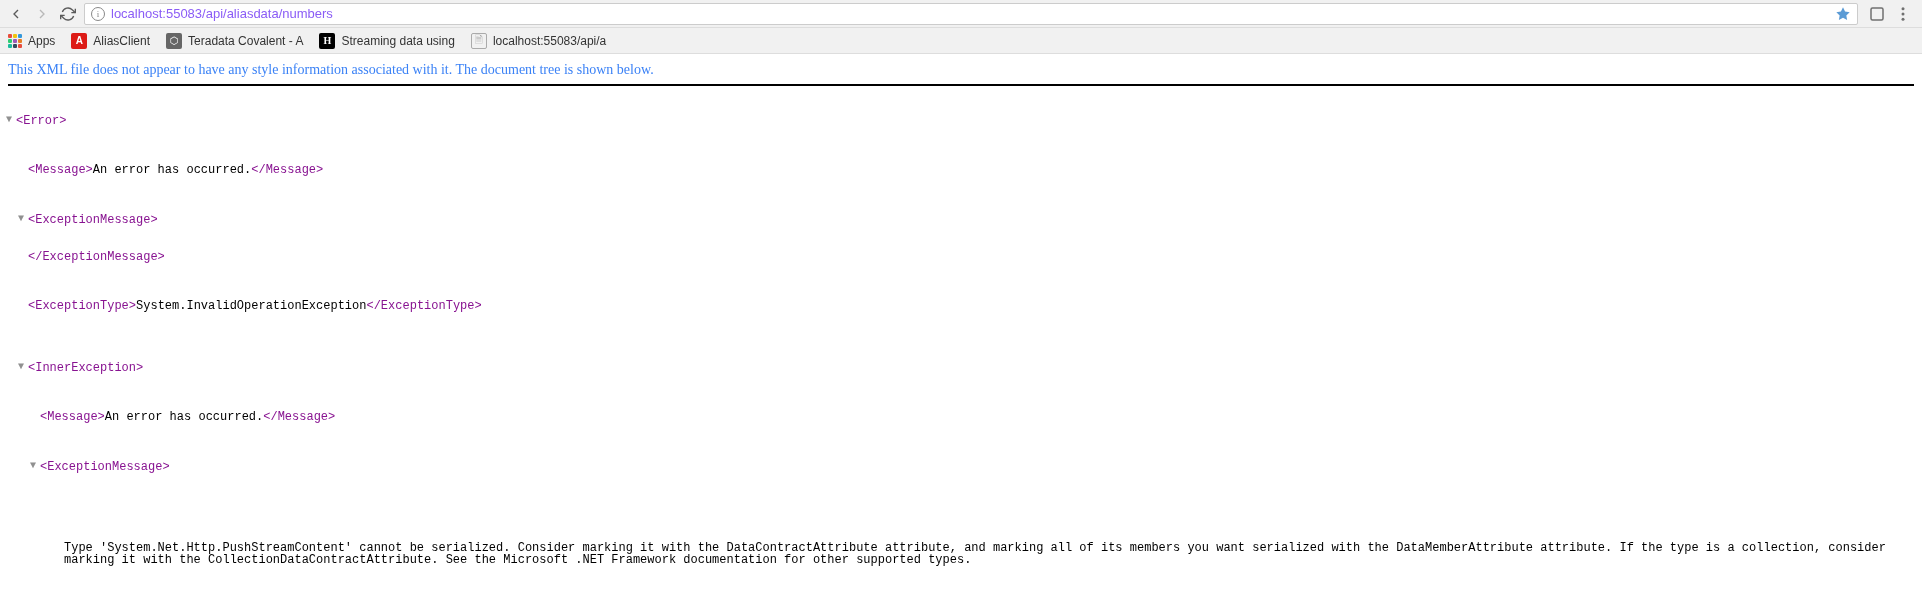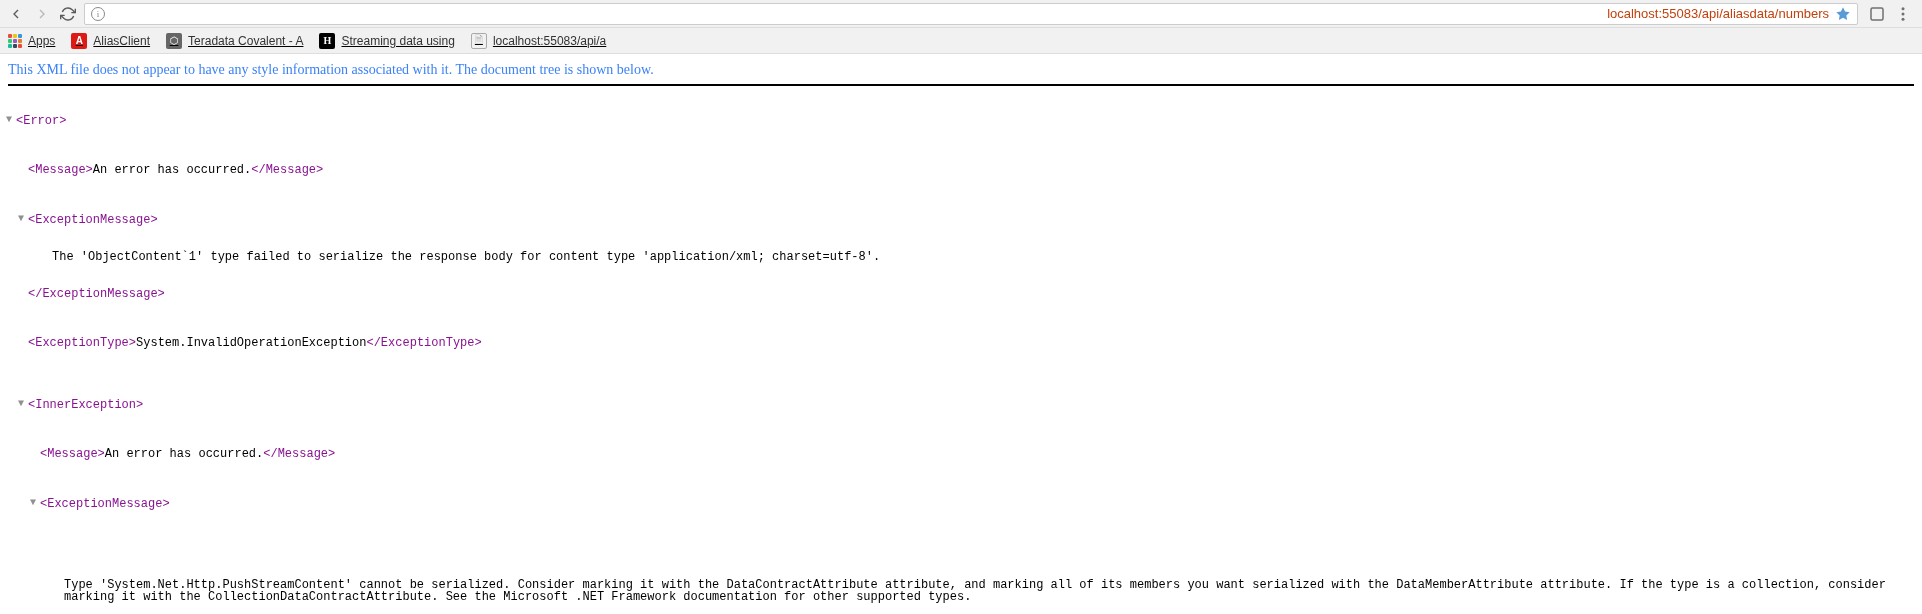--- a/index.html
+++ b/index.html
@@ -45,23 +45,22 @@
       display: flex;
       align-items: center;
       justify-content: center;
       font-size: 9px;
       color: #888;
       font-family: serif;
     }
     .url-text {
       flex: 1;
       font-size: 13px;
-      color: #c2410c;
+      color: #8b5cf6;
       font-family: Arial, sans-serif;
-      text-align: right;
     }
     .star-icon { color: #5b9bd5; width: 16px; height: 16px; }
     
     .right-icons {
       display: flex;
       align-items: center;
       gap: 8px;
       padding: 0 4px;
     }
     .ext-icon {
@@ -74,21 +73,20 @@
     }
     
     .bookmarks-bar {
       height: 26px;
       display: flex;
       align-items: center;
       background: #f1f1f1;
       padding: 0 8px;
       gap: 16px;
       border-bottom: 1px solid #ddd;
-      text-decoration: underline;
     }
     .apps-icon {
       display: grid;
       grid-template-columns: repeat(3, 4px);
       grid-template-rows: repeat(3, 4px);
       gap: 1px;
     }
     .apps-icon span {
       width: 4px;
       height: 4px;
@@ -252,21 +250,20 @@
 
 <div class="content">
   <div class="notice">This XML file does not appear to have any style information associated with it. The document tree is shown below.</div>
 
   <div class="xml-tree">
     <div class="xml-line xml-indent-0"><span class="collapser">▼</span><span class="tag">&lt;Error&gt;</span></div>
     
     <div class="xml-line xml-indent-1"><span class="tag">&lt;Message&gt;</span><span class="text">An error has occurred.</span><span class="tag">&lt;/Message&gt;</span></div>
     
     <div class="xml-line xml-indent-1"><span class="collapser">▼</span><span class="tag">&lt;ExceptionMessage&gt;</span></div>
-    <div class="wrapped-text-3">The 'ObjectContent`1' type failed to serialize the response body for content type 'application/xml; charset=utf-8'.</div>
     <div class="xml-line xml-indent-1"><span class="tag">&lt;/ExceptionMessage&gt;</span></div>
     
     <div class="xml-line xml-indent-1"><span class="tag">&lt;ExceptionType&gt;</span><span class="text">System.InvalidOperationException</span><span class="tag">&lt;/ExceptionType&gt;</span></div>
     
     
     <div class="xml-line xml-indent-1"><span class="collapser">▼</span><span class="tag">&lt;InnerException&gt;</span></div>
     
     <div class="xml-line xml-indent-2"><span class="tag">&lt;Message&gt;</span><span class="text">An error has occurred.</span><span class="tag">&lt;/Message&gt;</span></div>
     
     <div class="xml-line xml-indent-2"><span class="collapser">▼</span><span class="tag">&lt;ExceptionMessage&gt;</span></div>

